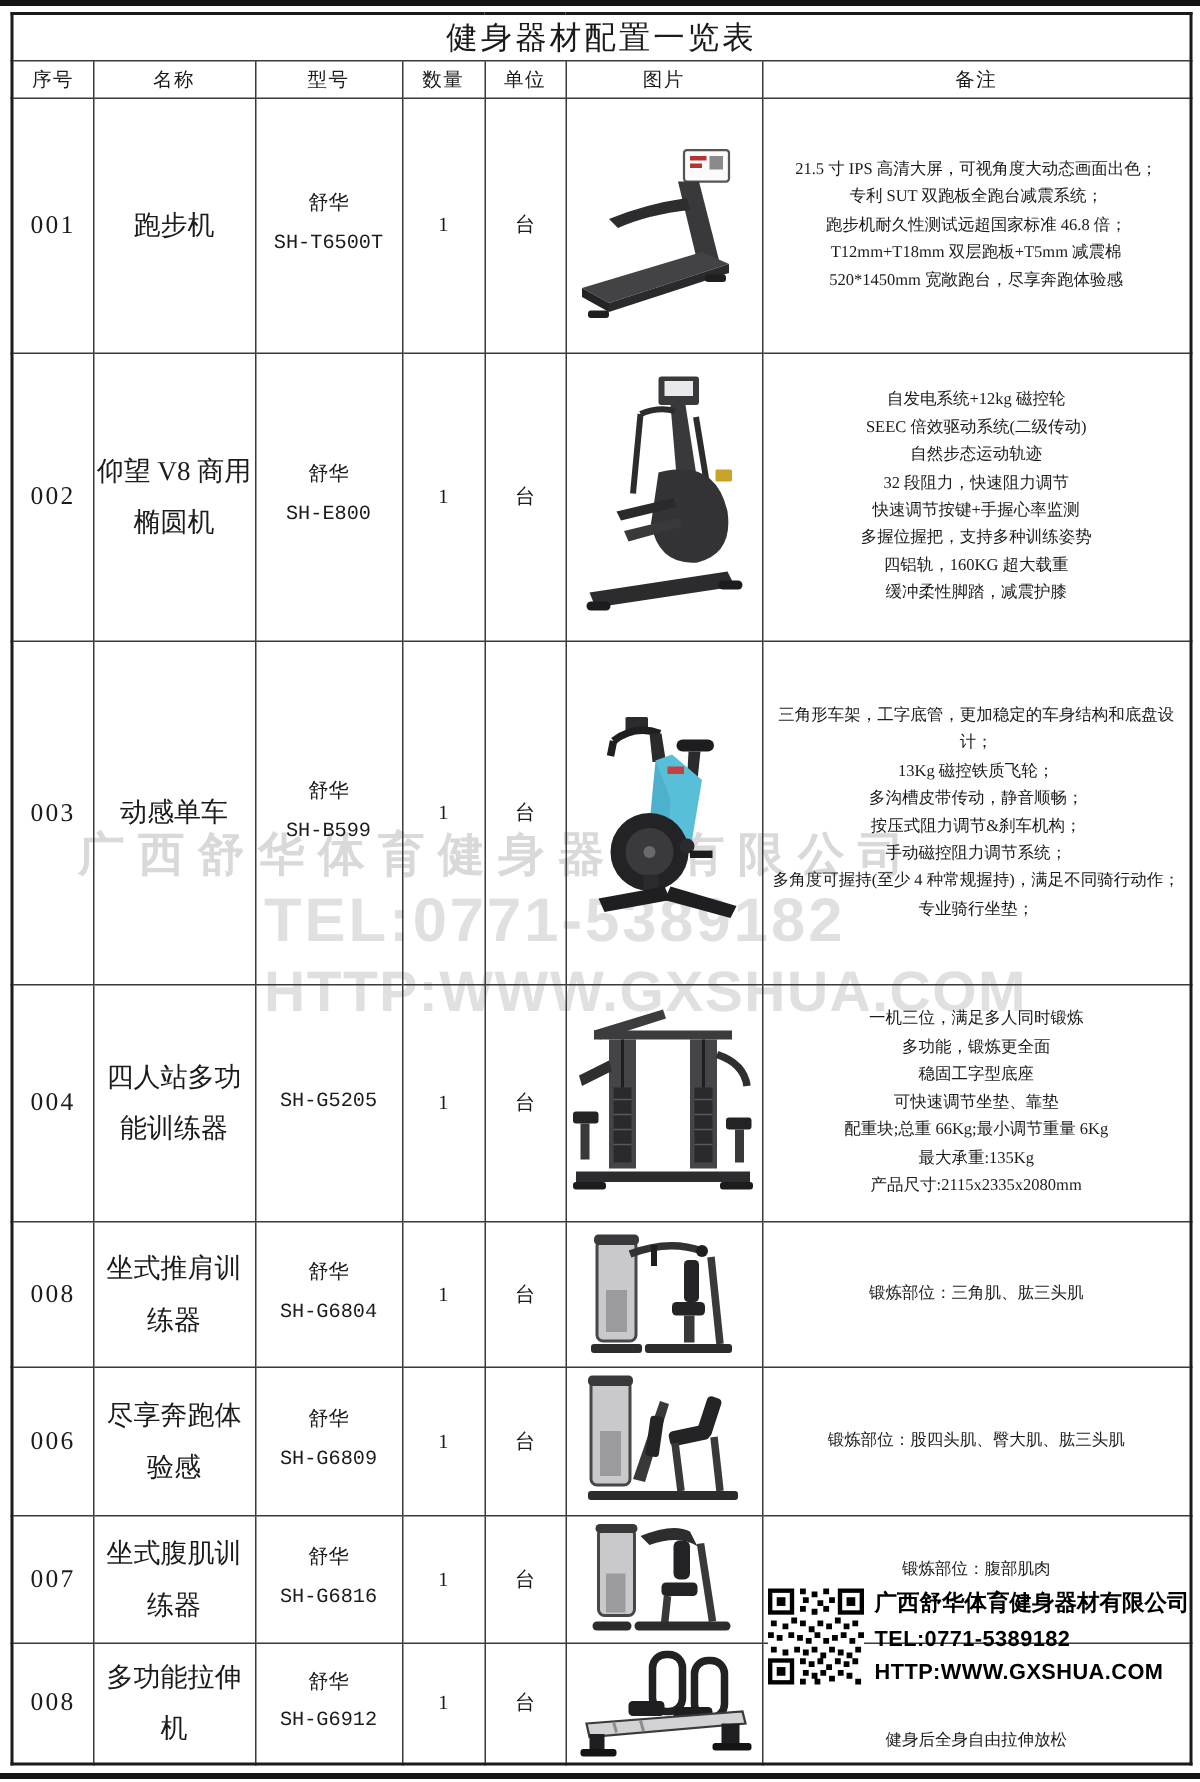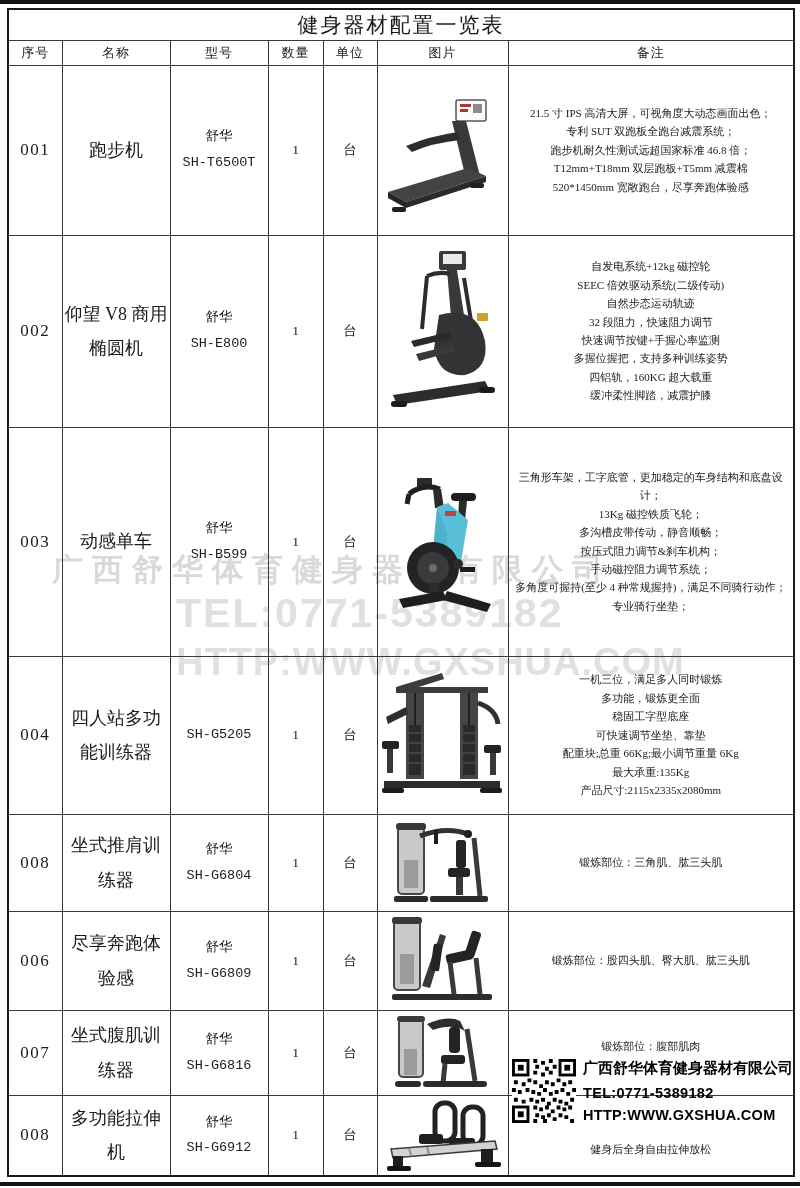--- a/index.html
+++ b/index.html
@@ -32,21 +32,21 @@
 
   .c-no{font-size:17px;letter-spacing:1.5px;margin-top:12px;}
   .c-name{font-size:18px;line-height:1.9;padding:0 10px;}
   .c-model{font-size:13.5px;line-height:1.9;white-space:pre-line;font-family:Liberation Mono, monospace;}
   .c-qty,.c-unit{font-size:13.5px;}
   .c-img{vertical-align:middle;text-align:center;}
   .c-img svg{display:inline-block;vertical-align:middle;}
   .c-rem{text-align:left;font-size:11px;line-height:1.68;white-space:pre-line;
          padding:5px 5px 5px 9px;}
   .r7 .c-rem{vertical-align:top;padding-top:26px;}
-  .r8 .c-rem{vertical-align:bottom;padding-bottom:17px;}
+  .r8 .c-rem{vertical-align:bottom;padding-bottom:6px;}
 
   
   .vendor{position:absolute;left:512px;top:1058px;z-index:3;display:flex;gap:7px;
           font-family:"Liberation Sans", sans-serif;align-items:stretch;}
   .vendor svg.qr{width:64px;height:66px;flex:0 0 auto;}
   .vendor-text{display:flex;flex-direction:column;justify-content:space-between;padding:1px 0;}
   .vendor-company{font-size:15px;font-weight:bold;white-space:nowrap;color:#000;}
   .vendor-tel,.vendor-url{font-size:14.5px;font-weight:bold;color:#000;white-space:nowrap;letter-spacing:0.3px;}
 </style>
 </head>

